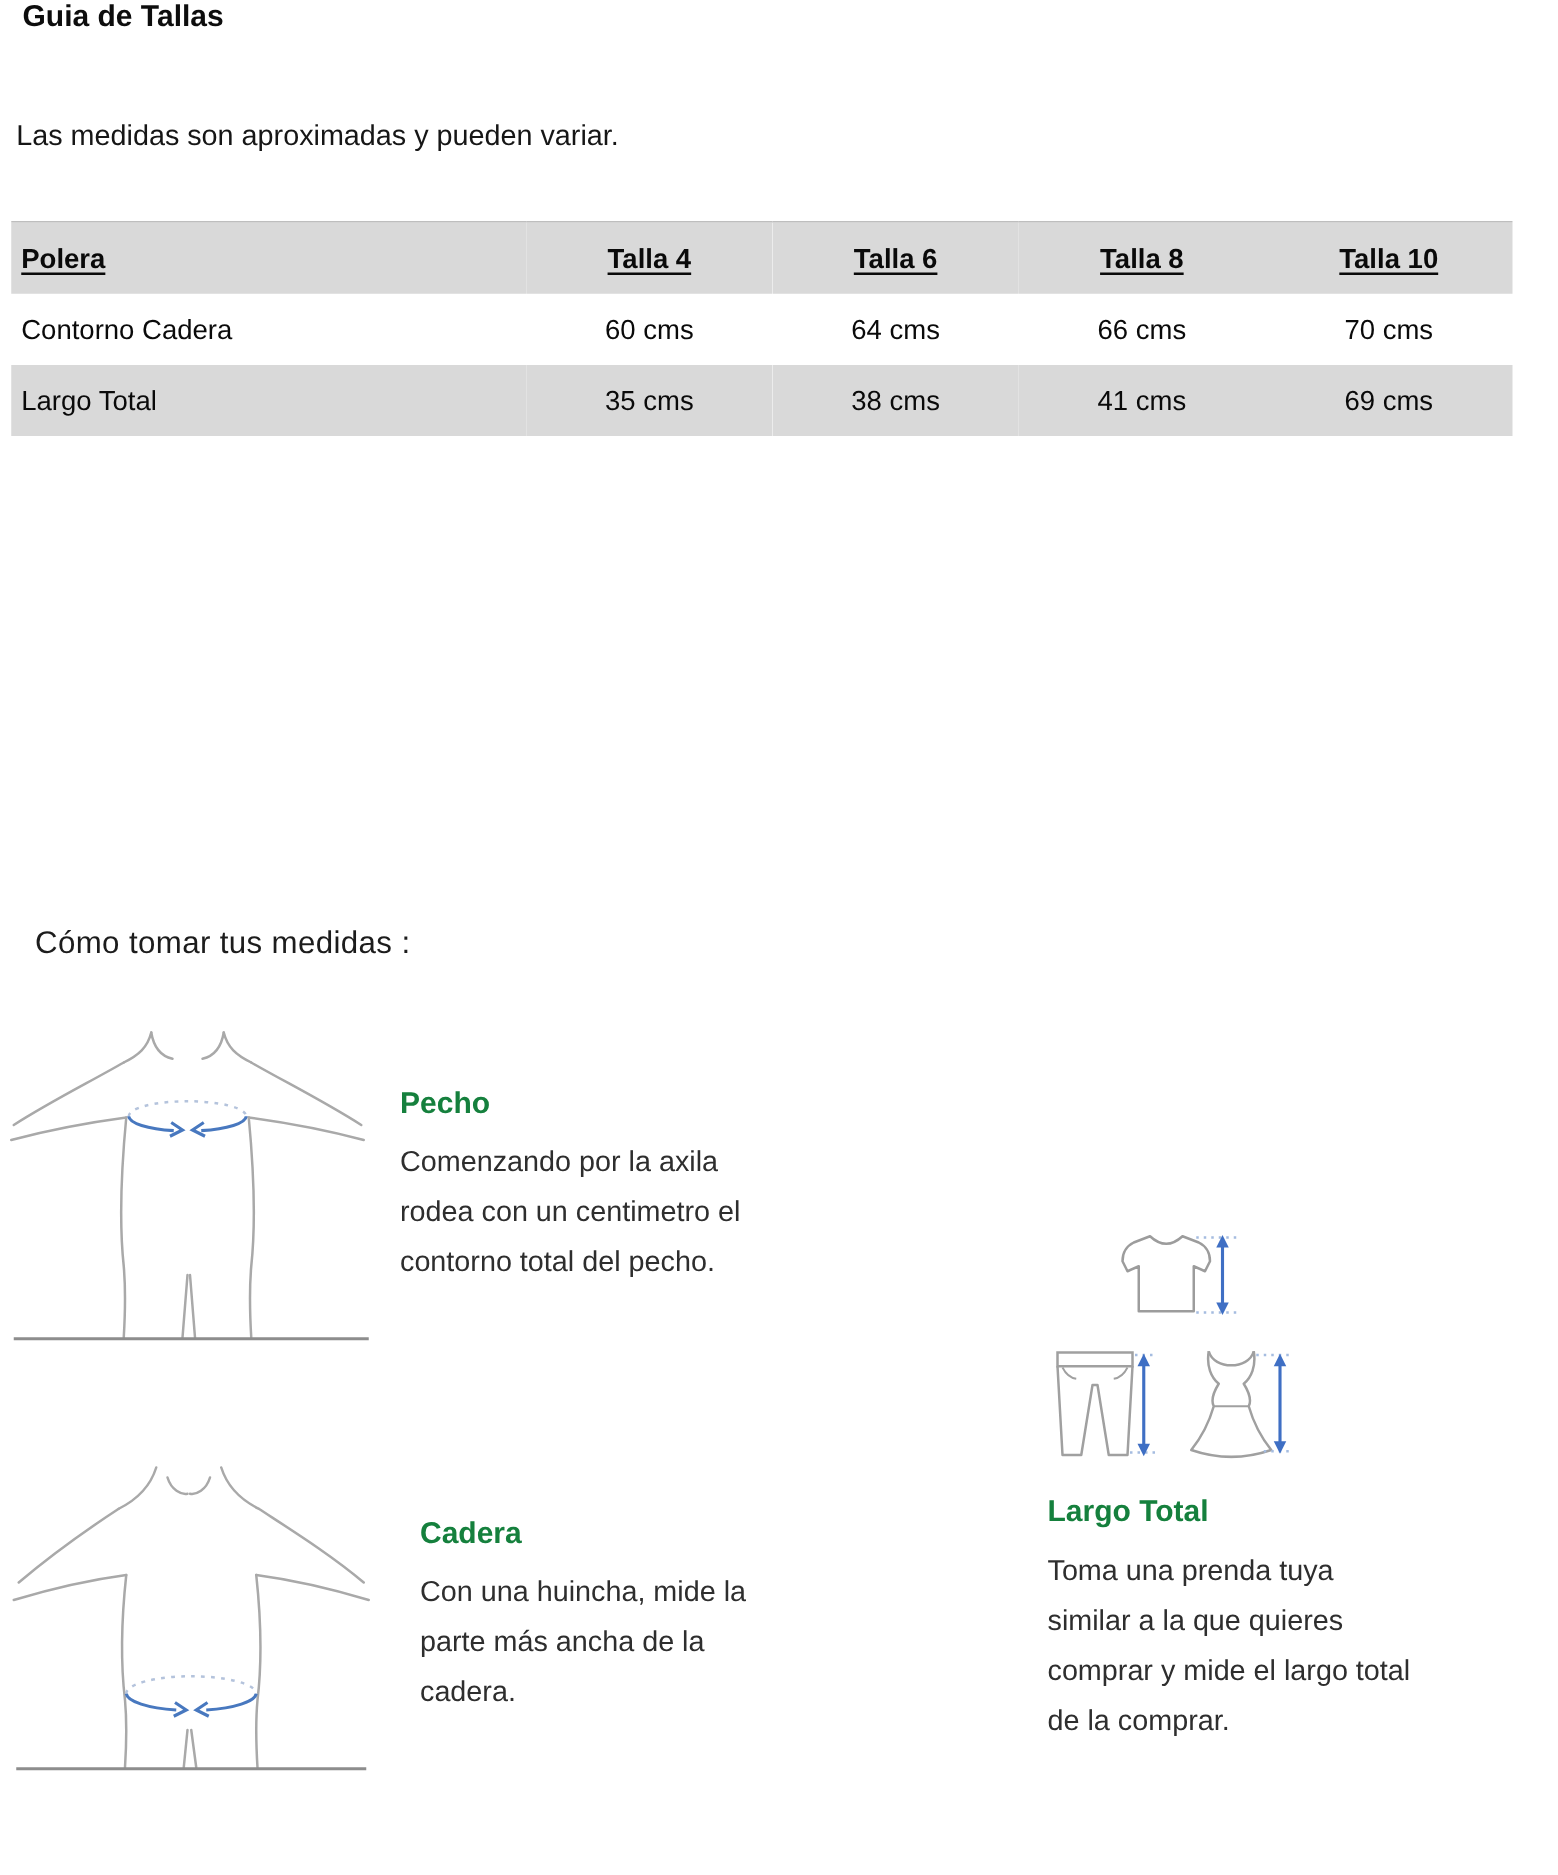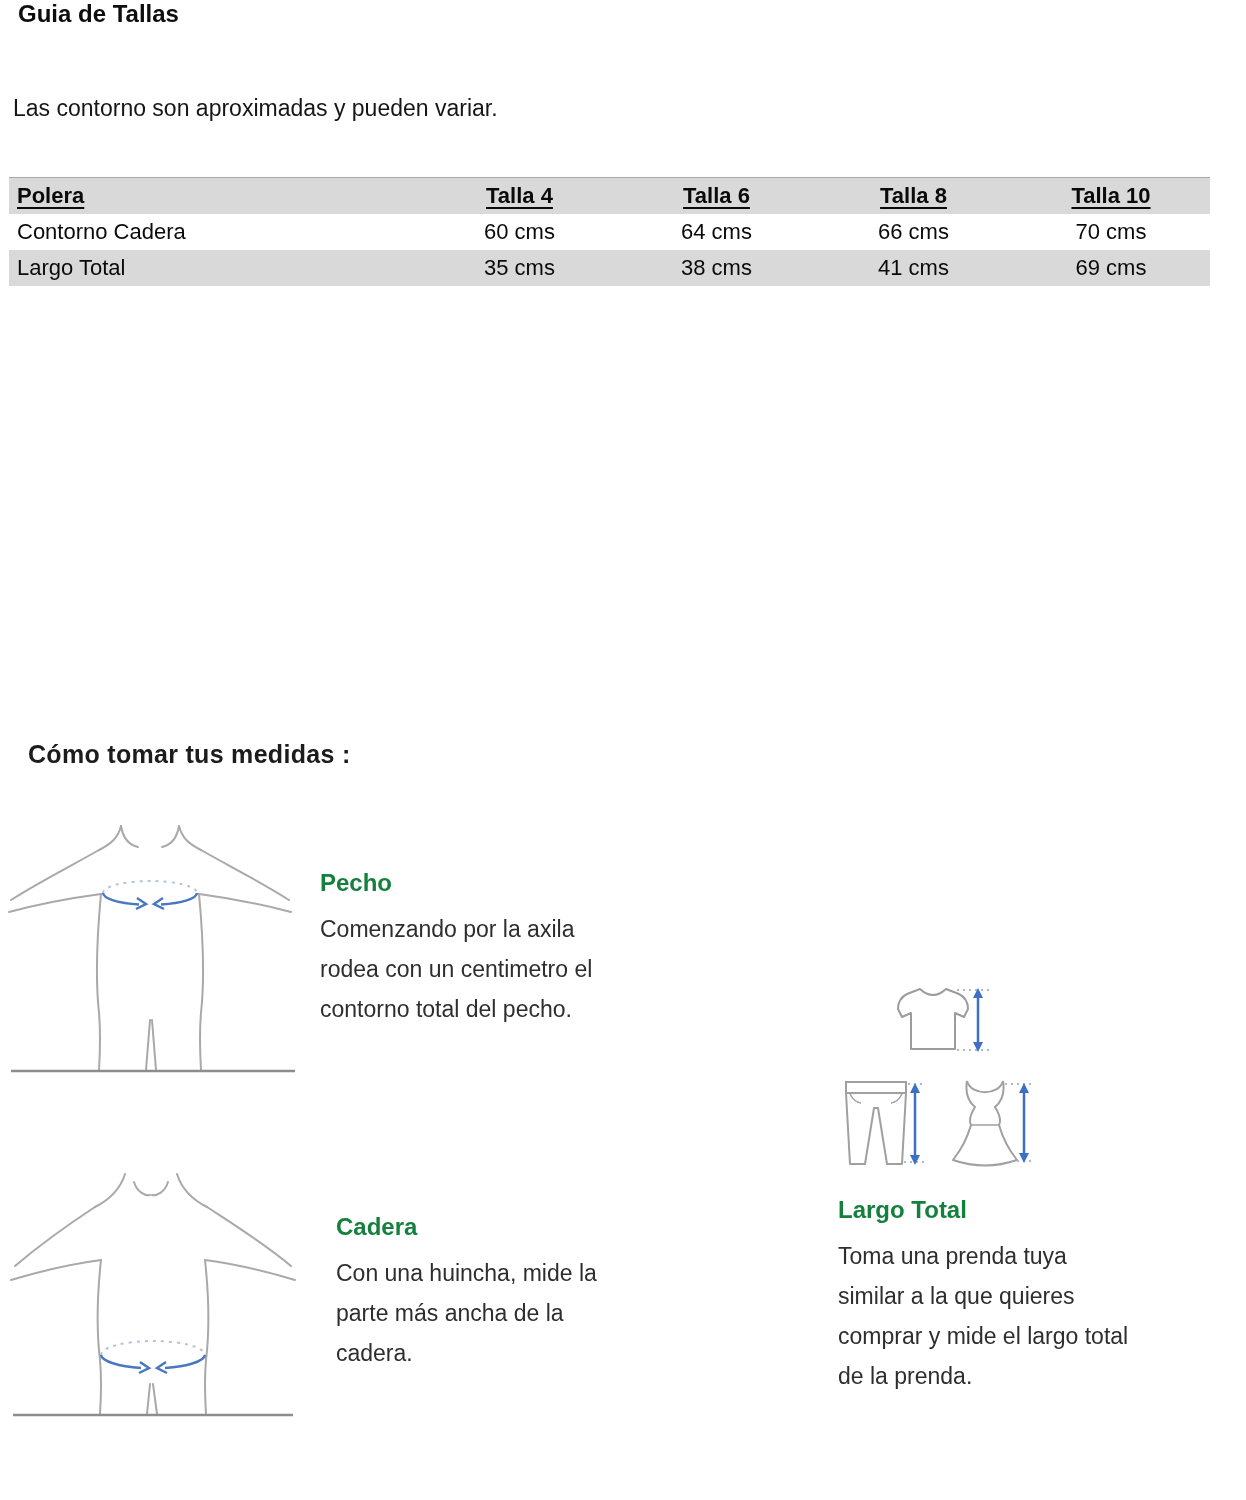--- a/index.html
+++ b/index.html
@@ -5,31 +5,31 @@
   html,body { margin:0; padding:0; background:#ffffff; }
   body {
     width:1246px; height:1500px; position:relative; overflow:hidden;
     font-family:"Liberation Sans", sans-serif; color:#111;
   }
   .abs { position:absolute; }
 
   
   .page-title   { left:18px; top:0;  font-size:24px; font-weight:bold; color:#0d0d0d; }
   .page-subtitle{ left:13px; top:95px; font-size:23px; color:#161616; }
-  .section-heading { left:28px; top:740px; font-size:25px; font-weight:bold; color:#1c1c1c; letter-spacing:0.3px; }
+  .section-heading { left:28px; top:740px; font-size:25px; font-weight:normal; color:#1c1c1c; letter-spacing:0.3px; }
 
   
   table.size-table {
     position:absolute; left:9px; top:177px; width:1201px;
     border-collapse:collapse; table-layout:fixed;
     font-size:22px; color:#0a0a0a;
     border-top:1px solid #a9a9a9;
   }
   table.size-table th, table.size-table td {
-    height:36px; padding:0; vertical-align:middle; text-align:center;
+    height:57px; padding:0; vertical-align:middle; text-align:center;
     font-weight:normal; overflow:hidden; white-space:nowrap;
   }
   table.size-table th {
     font-weight:bold; text-decoration:underline;
     text-underline-offset:4px; text-decoration-thickness:2px;
   }
   table.size-table th:first-child, table.size-table td:first-child {
     text-align:left; padding-left:8px;
   }
   tr.shade { background:#d9d9d9; }
@@ -40,21 +40,21 @@
   .block-pecho  { left:320px; top:869px; }
   .block-cadera { left:336px; top:1213px; }
   .block-largo  { left:838px; top:1196px; }
 
   svg { display:block; }
 </style>
 </head>
 <body>
 
 <div class="abs page-title">Guia de Tallas</div>
-<div class="abs page-subtitle">Las contorno son aproximadas y pueden variar.</div>
+<div class="abs page-subtitle">Las medidas son aproximadas y pueden variar.</div>
 
 <table class="size-table">
   <colgroup>
     <col style="width:412px">
       <col style="width:197px">
       <col style="width:197px">
       <col style="width:197px">
       <col style="width:198px">
   </colgroup>
   <thead>
@@ -152,21 +152,21 @@
     <polygon points="81,6 76,16 86,16" fill="#3f6fc4"></polygon>
     <polygon points="81,86 76,76 86,76" fill="#3f6fc4"></polygon>
   </svg>
 </div>
 
 <div class="abs block block-largo">
   <h3>Largo Total</h3>
   <div class="line">Toma una prenda tuya</div>
   <div class="line">similar a la que quieres</div>
   <div class="line">comprar y mide el largo total</div>
-  <div class="line">de la prenda.</div>
+  <div class="line">de la comprar.</div>
 </div>
 
 <div class="abs" style="left:3px; top:1172px;">
   <svg width="300" height="250" viewBox="0 0 300 250">
     <g stroke="#a9a9a9" stroke-width="2" fill="none" stroke-linecap="round">
       <path d="M122,2 C117,18 106,28 92,35"></path>
       <path d="M174,2 C179,18 190,28 204,35"></path>
       <path d="M131,10 C134,20 142,24 147,23"></path>
       <path d="M165,10 C162,20 154,24 149,23"></path>
       <path d="M92,35 C66,52 38,72 12,94"></path>

